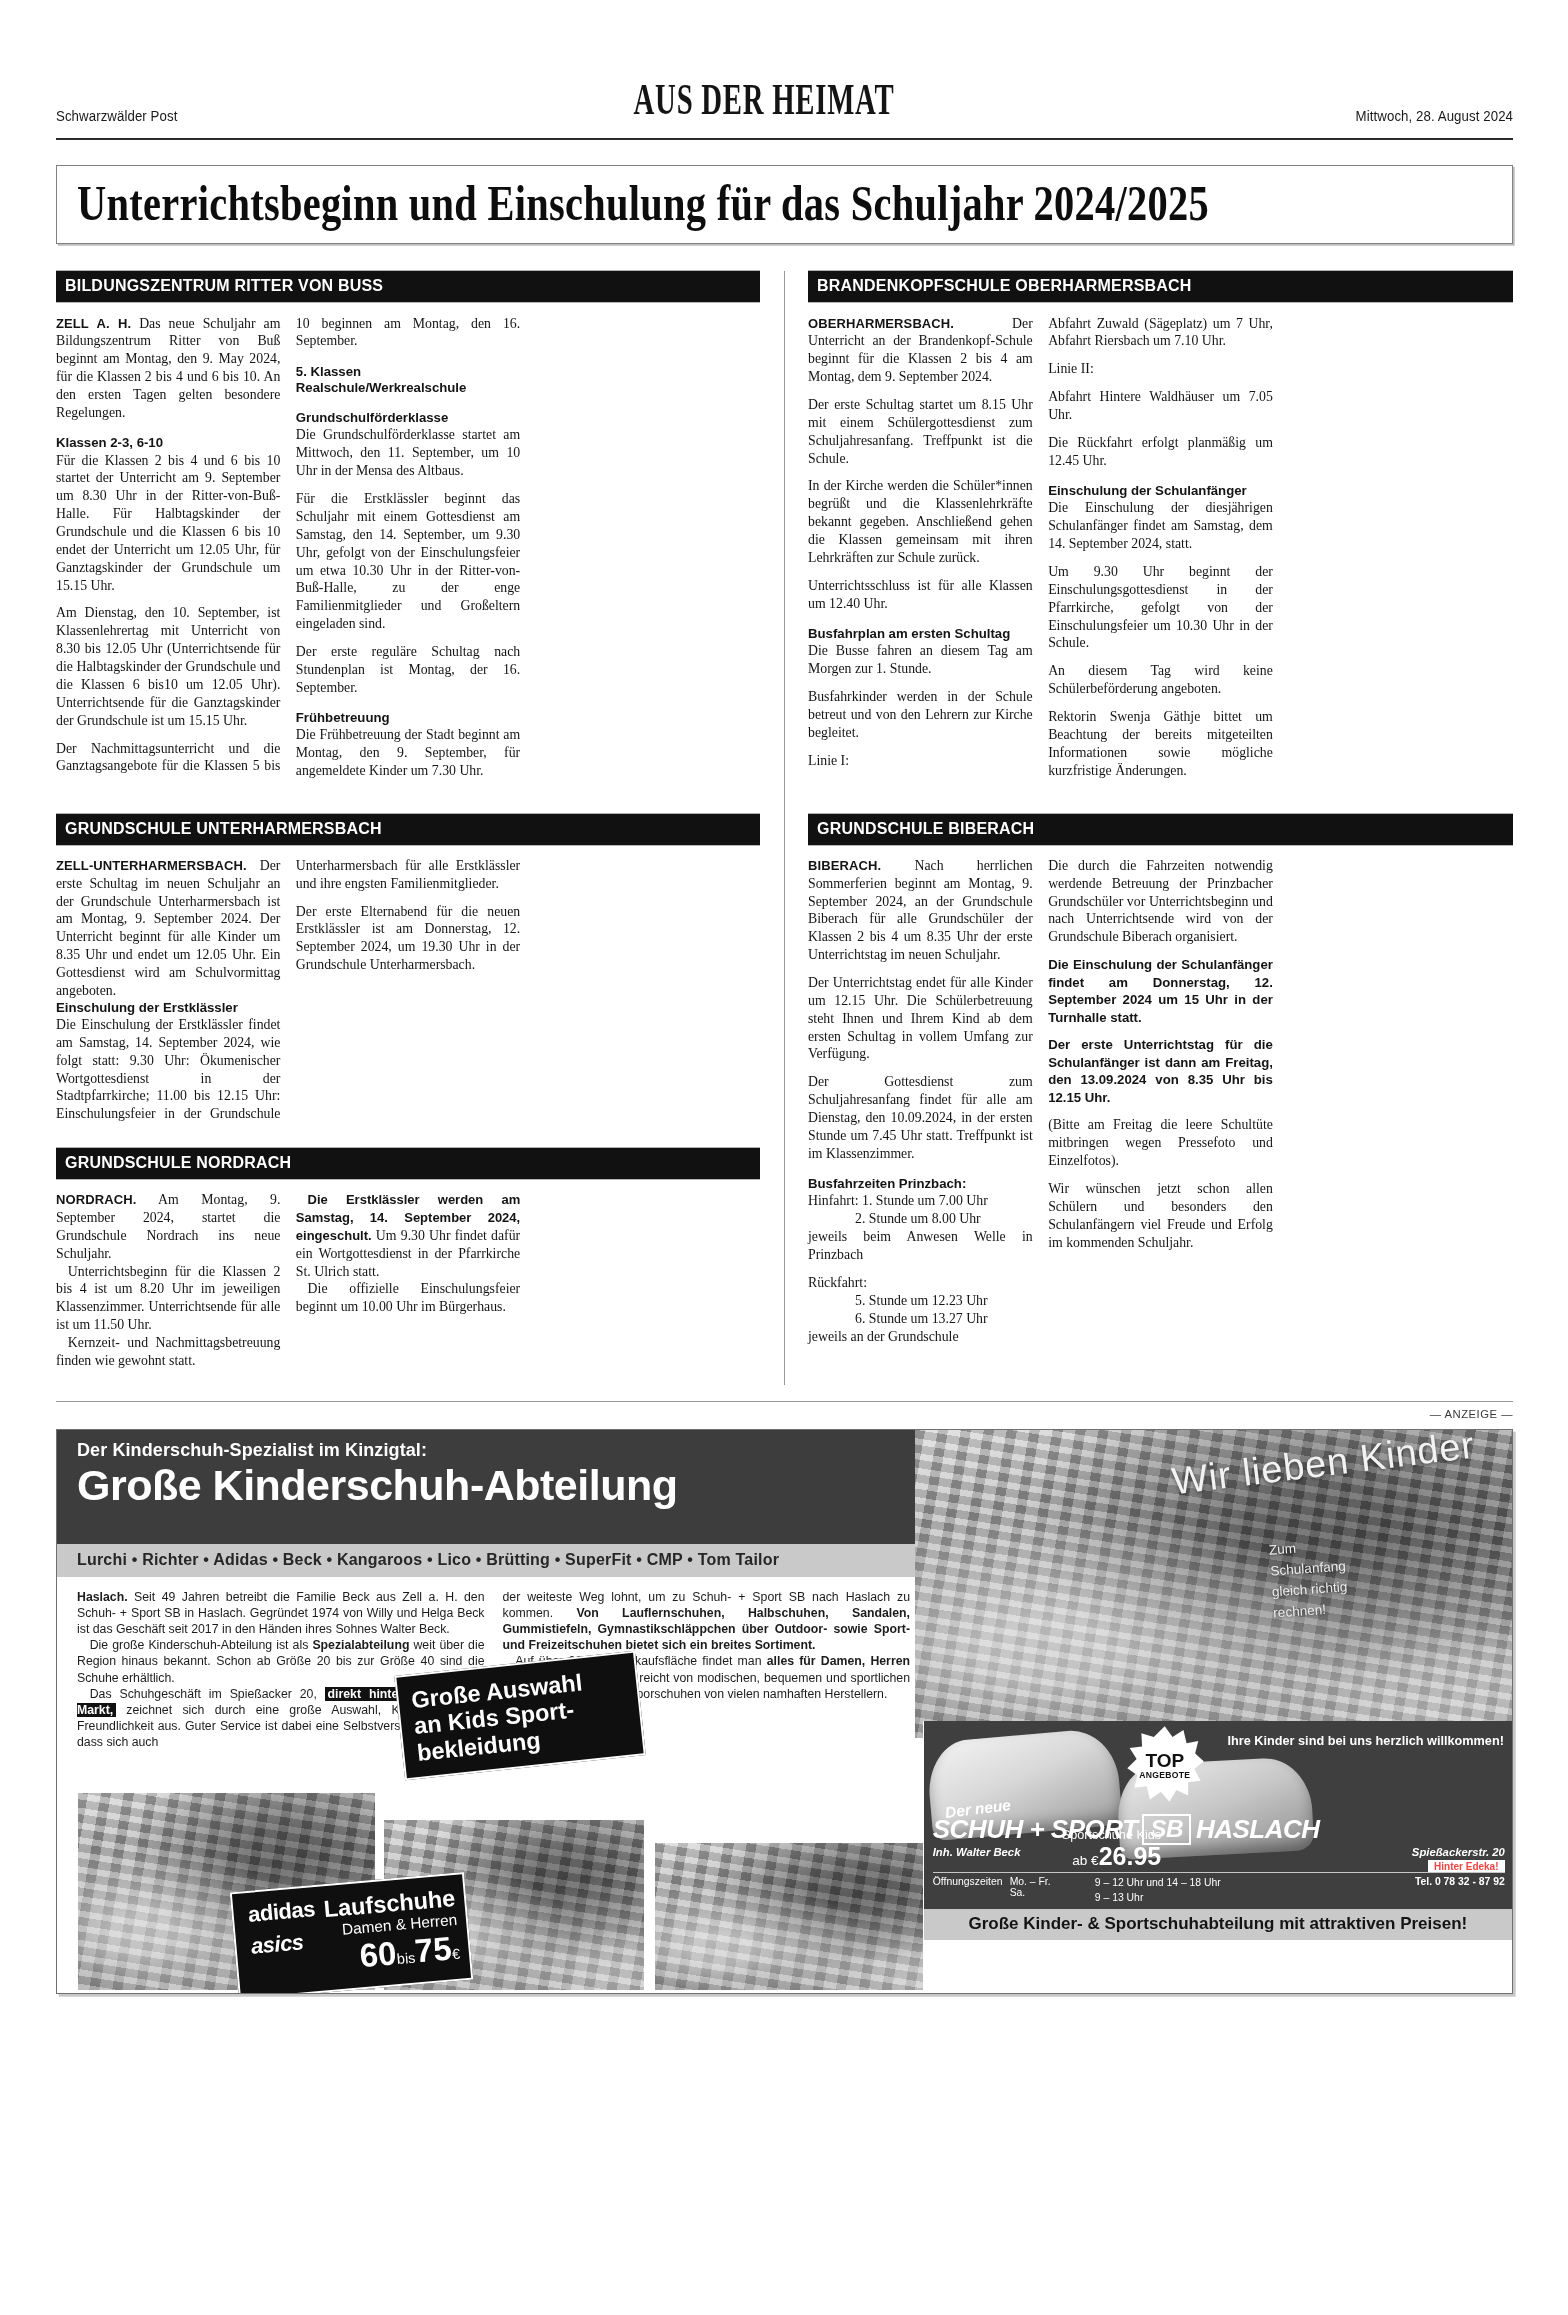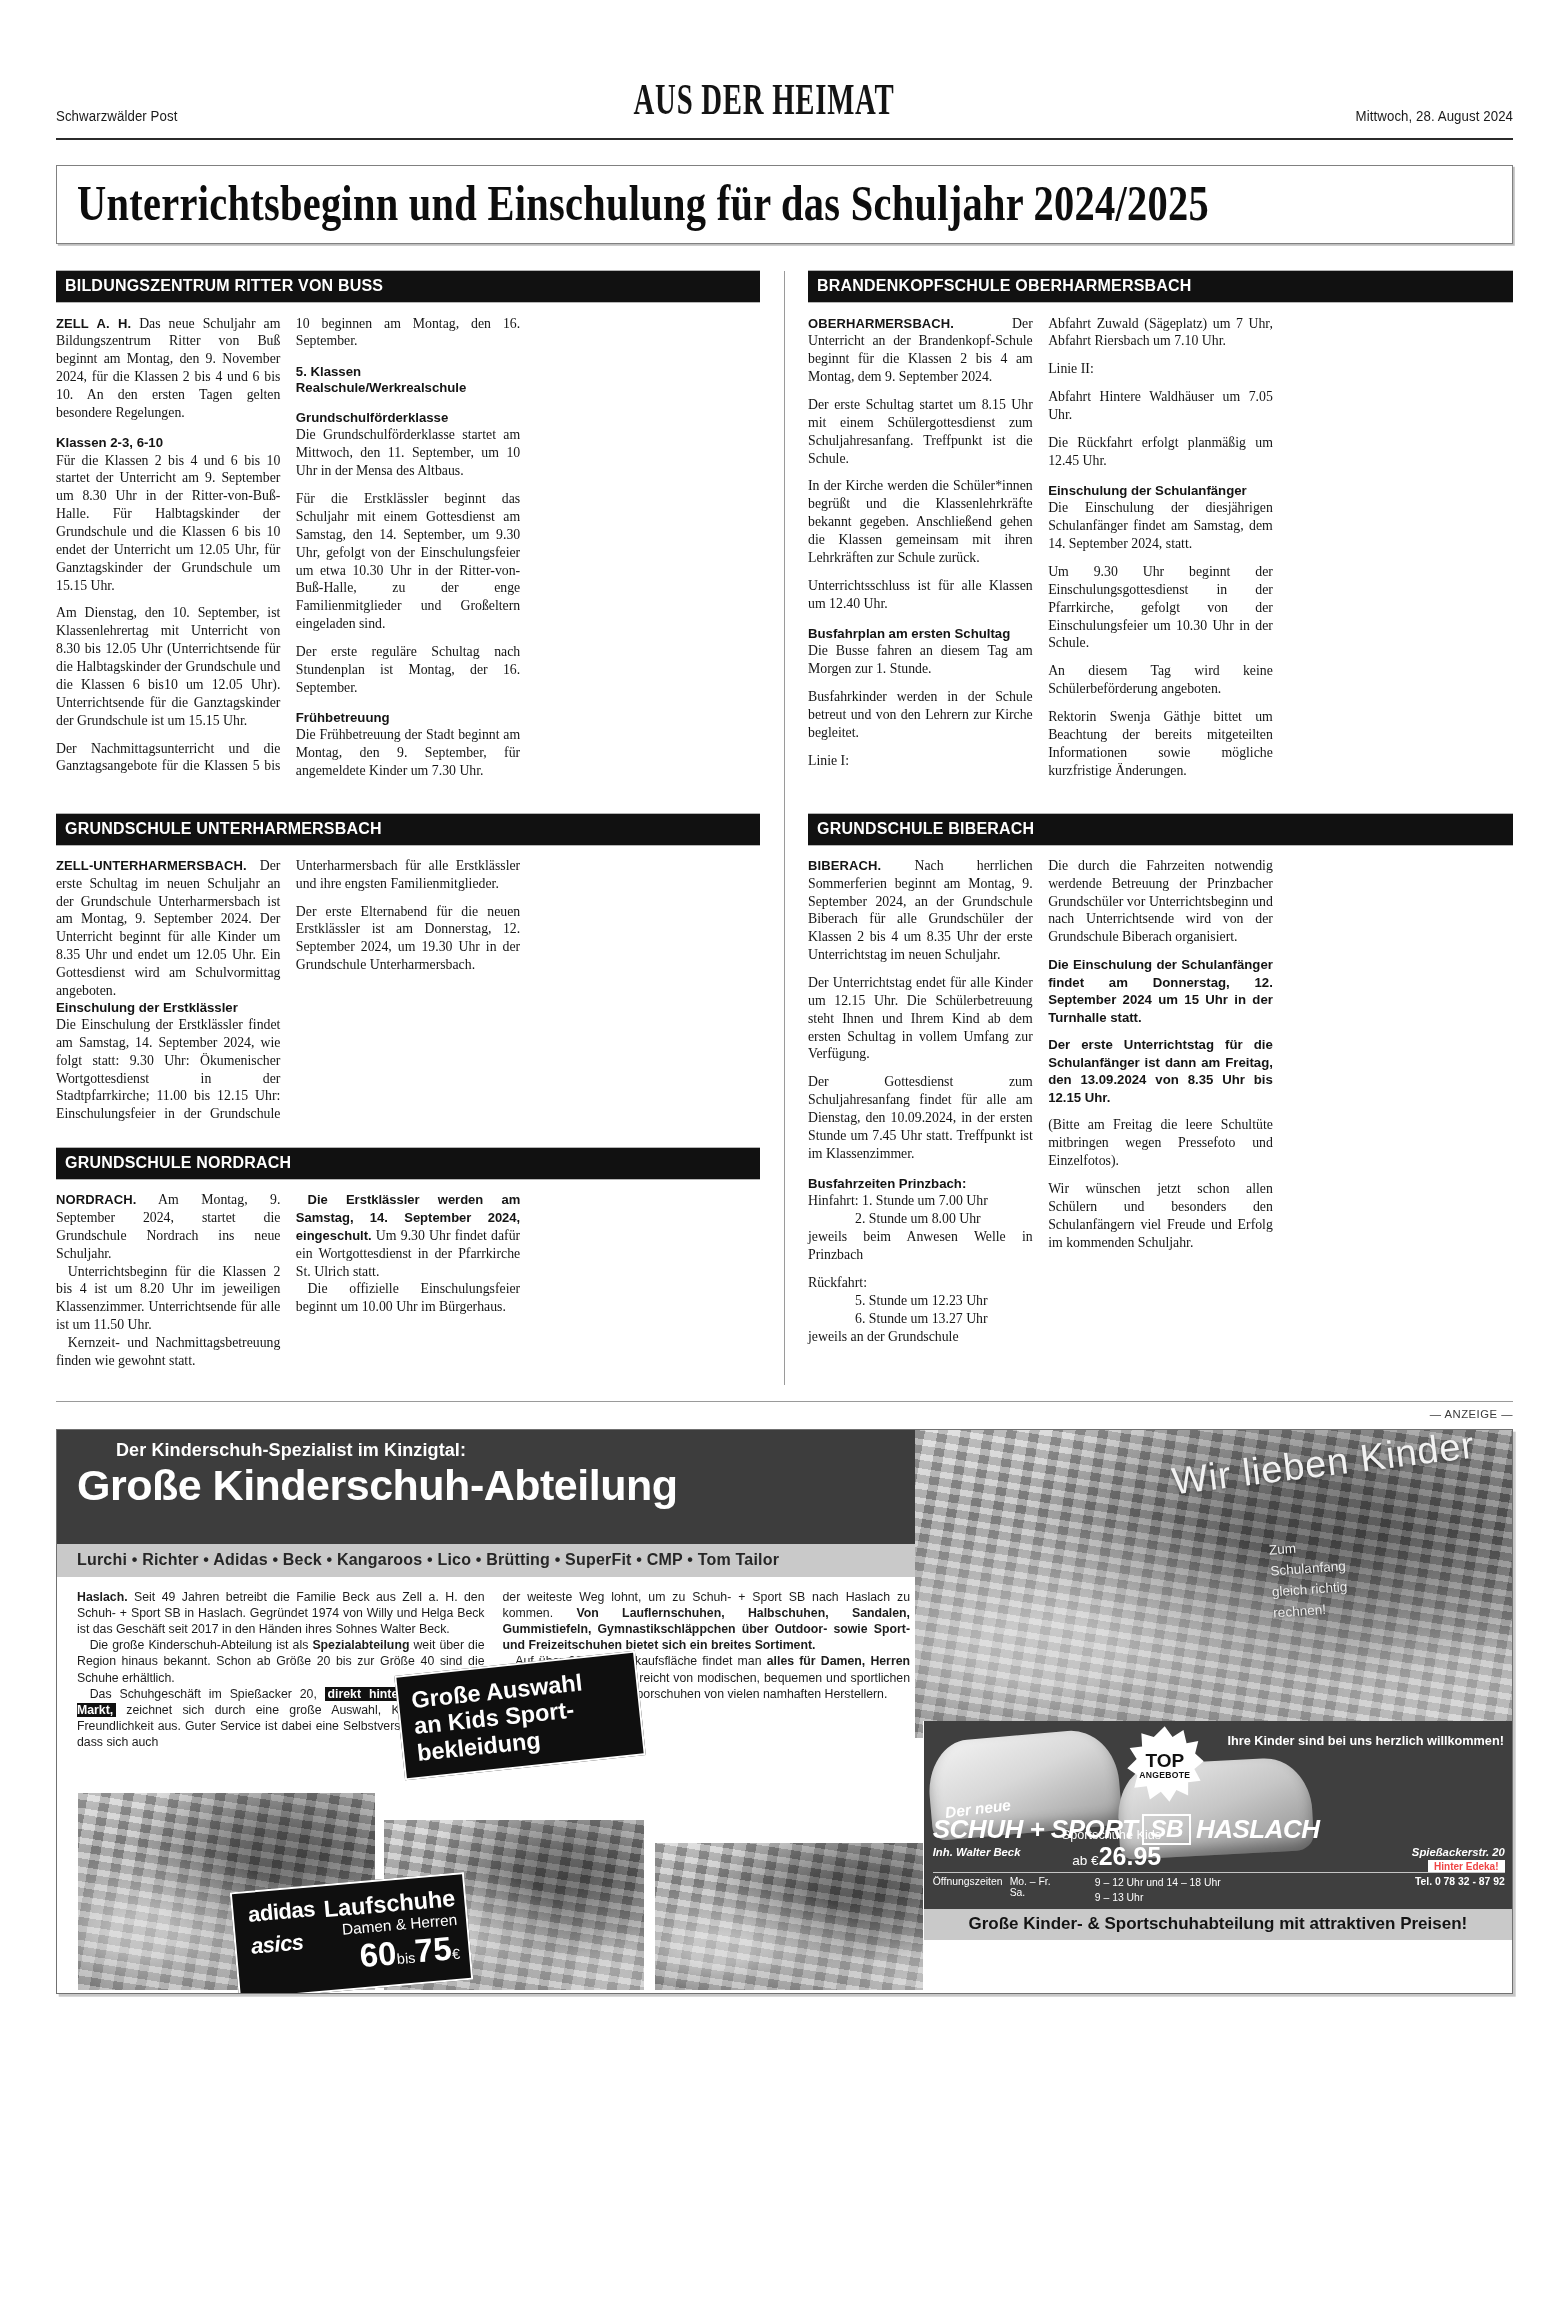--- a/index.html
+++ b/index.html
@@ -102,21 +102,21 @@
   
   .ad {
     margin-top:9px; border:1.4px solid #707070;
     box-shadow:2.7px 2.7px 0 rgba(0,0,0,0.22);
     position:relative; height:565px; overflow:hidden; background:#fff;
   }
   .ad-top { display:flex; height:114px; }
   .ad-top-left { width:59.5%; background:#3d3d3d; color:#fff; padding:10px 0 0 20px; }
   .ad-kicker {
     font-family:"Liberation Sans", sans-serif; font-weight:700;
-    font-size:18px; letter-spacing:0.1px;margin-left:39px;
+    font-size:18px; letter-spacing:0.1px;
   }
   .ad-title {
     font-family:"Liberation Sans", sans-serif; font-weight:700;
     font-size:43px; line-height:1.04; letter-spacing:-0.5px; margin-top:1.8px;
     white-space:nowrap;
   }
   .ad-top-right { width:40.5%; position:relative; overflow:hidden; background:#8b8b8b; }
 
   .ad-brands {
     background:#c9c9c9; color:#262626;
@@ -281,21 +281,21 @@
   <div class="headline-box">
     <div class="headline">Unterrichtsbeginn und Einschulung für das Schuljahr 2024/2025</div>
   </div>
 
   <div class="editorial">
 
     <div class="half left">
 
       <div class="sec-head">BILDUNGSZENTRUM RITTER VON BUSS</div>
       <div class="cols3 body-a">
-        <p><span class="lead">ZELL A. H.</span> <span>Das neue Schuljahr am Bildungszentrum Ritter von Buß beginnt am Montag, den 9. November 2024, für die Klassen 2 bis 4 und 6 bis 10. An den ersten Tagen gelten besondere Regelungen.</span></p>
+        <p><span class="lead">ZELL A. H.</span> <span>Das neue Schuljahr am Bildungszentrum Ritter von Buß beginnt am Montag, den 9. May 2024, für die Klassen 2 bis 4 und 6 bis 10. An den ersten Tagen gelten besondere Regelungen.</span></p>
         <p class="sub">Klassen 2-3, 6-10</p>
         <p class="cont">Für die Klassen 2 bis 4 und 6 bis 10 startet der Unterricht am 9. September um 8.30 Uhr in der Ritter-von-Buß-Halle. Für Halbtagskinder der Grundschule und die Klassen 6 bis 10 endet der Unterricht um 12.05 Uhr, für Ganztagskinder der Grundschule um 15.15 Uhr.</p>
         <p>Am Dienstag, den 10. September, ist Klassenlehrertag mit Unterricht von 8.30 bis 12.05 Uhr (Unterrichtsende für die Halbtagskinder der Grundschule und die Klassen 6 bis10 um 12.05 Uhr). Unterrichtsende für die Ganztagskinder der Grundschule ist um 15.15 Uhr.</p>
         <p>Der Nachmittagsunterricht und die Ganztagsangebote für die Klassen 5 bis 10 beginnen am Montag, den 16. September.</p>
         <p class="sub">5. Klassen</p>
         <p class="sub" style="margin-top:0">Realschule/Werkrealschule</p>
         <p class="sub">Grundschulförderklasse</p>
         <p class="cont">Die Grundschulförderklasse startet am Mittwoch, den 11. September, um 10 Uhr in der Mensa des Altbaus.</p>
         <p>Für die Erstklässler beginnt das Schuljahr mit einem Gottesdienst am Samstag, den 14. September, um 9.30 Uhr, gefolgt von der Einschulungsfeier um etwa 10.30 Uhr in der Ritter-von-Buß-Halle, zu der enge Familienmitglieder und Großeltern eingeladen sind.</p>
         <p>Der erste reguläre Schultag nach Stundenplan ist Montag, der 16. September.</p>

